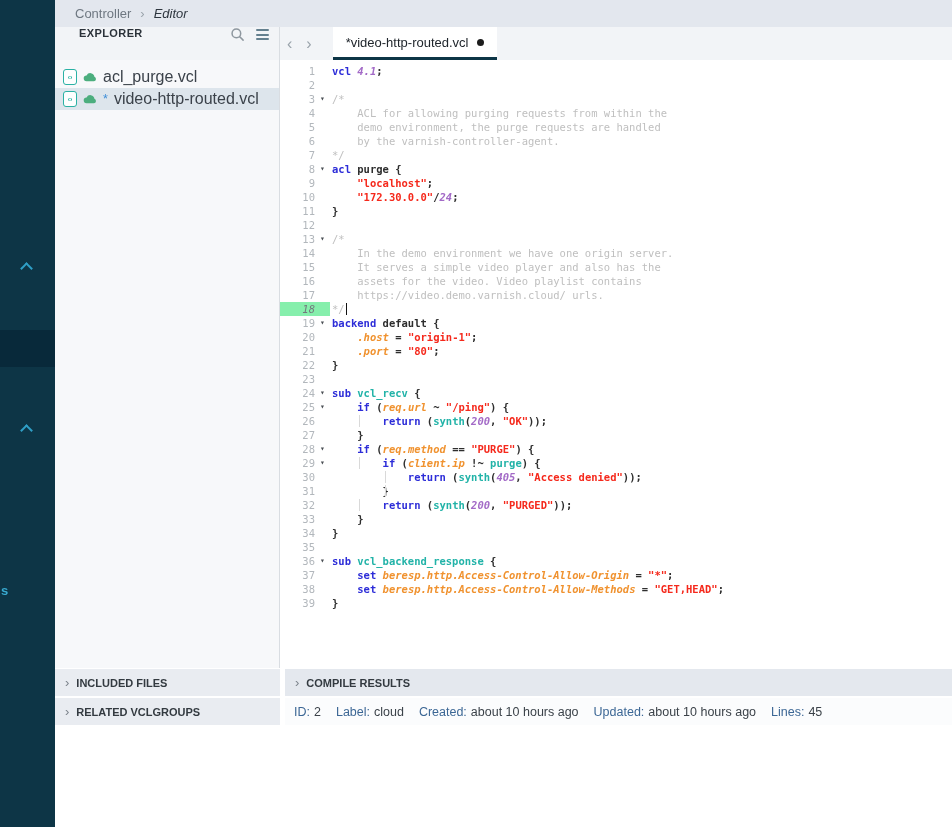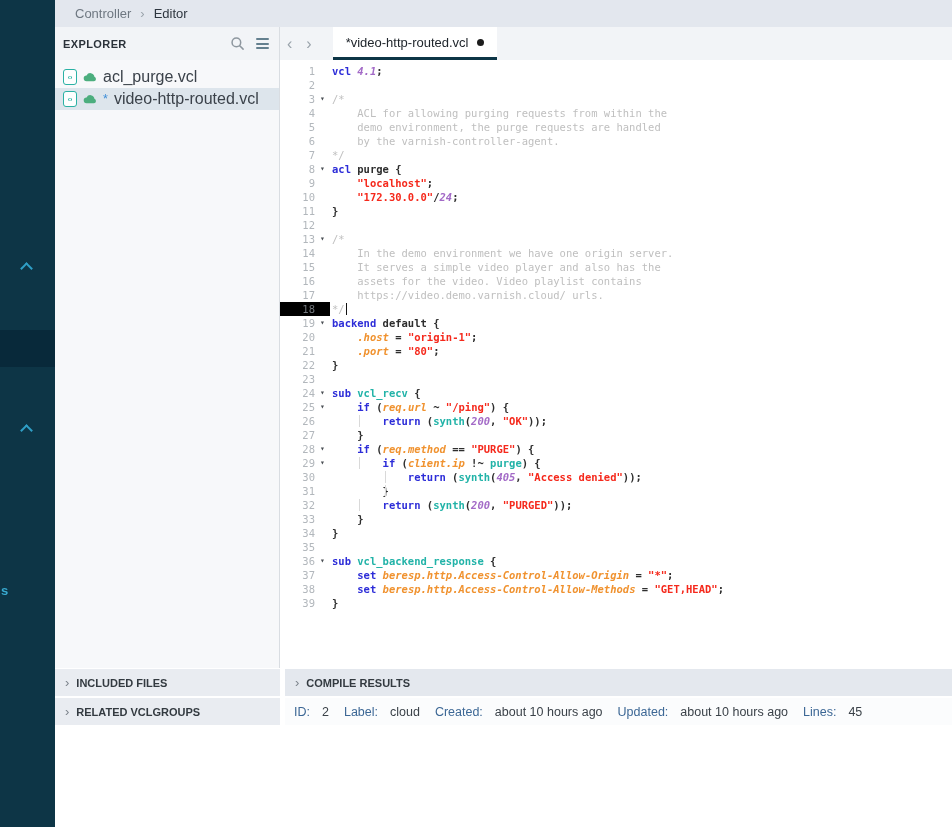--- a/index.html
+++ b/index.html
@@ -16,24 +16,24 @@
   .chev-up.c1 { top:264px; } .chev-up.c2 { top:426px; }
   .sb-frag { position:absolute; left:1px; top:583px; color:#38a9cf; font-weight:bold; font-size:13px; }
 
   
   .main { position:absolute; left:55px; top:0; width:897px; height:725px; display:flex; flex-direction:column; }
 
   .breadcrumb-bar { height:27px; background:#e3e7ee; display:flex; align-items:center;
                     padding-left:20px; font-size:13px; gap:9px; }
   .bc-item { color:#6e7781; }
   .bc-sep  { color:#9aa3ab; font-size:13px; }
-  .bc-current { color:#2e363f; font-weight:500; }
+  .bc-current { color:#2e363f; font-weight:500;font-style:italic; }
 
   .header-row { height:33px; background:#f2f4f7; display:flex; }
-  .explorer-header { width:225px; display:flex; align-items:center; padding:0 10px 0 8px;
+  .explorer-header { width:225px; display:flex; align-items:flex-start; padding:0 10px 0 24px;
                      border-right:1px solid #d9dde2; }
   .explorer-title { font-size:11px; font-weight:bold; letter-spacing:.4px; color:#2b323a; }
   .eh-icons { margin-left:auto; display:flex; align-items:center; gap:11px; }
   .icon-btn { display:flex; align-items:center; justify-content:center; cursor:pointer; }
   .hamburger { display:flex; flex-direction:column; gap:2.5px; }
   .hamburger i { display:block; width:13px; height:2px; background:#64808f; border-radius:1px; }
   .tabbar { flex:1; display:flex; align-items:stretch; }
   .tab-arrow { align-self:center; color:#9aa3ab; font-size:16px; padding:0 7px; line-height:1; cursor:pointer; }
   .tab { margin-left:14px; background:#fff; display:flex; align-items:center; gap:8px;
          padding:4px 13px; border-bottom:3px solid #0d3546; font-size:13px; color:#20262c; cursor:pointer; }
@@ -51,21 +51,21 @@
   .file-name { color:#3b424a; font-size:16px; white-space:nowrap; }
   .file-row .file-marker:empty { display:none; }
 
   
   .editor { flex:1; background:#fff; overflow:hidden; padding-top:4px;
             font-family:"DejaVu Sans Mono", monospace; font-size:10.5px; }
   .code-line { display:flex; height:14px; line-height:14px; }
   .gutter { flex:none; width:50px; display:flex; color:#b2b7bc; }
   .lnum { width:35px; text-align:right; }
   .fold { width:15px; text-align:center; color:#4a4f54; font-size:8px; }
-  .gutter.active { background:#000000; }
+  .gutter.active { background:#86efac;font-style:italic; }
   .gutter.active .lnum { color:#73787d; }
   .code-content { position:relative; white-space:pre; padding-left:2px; font-weight:bold; color:#2e2e2e; }
   .tok-k { color:#2d2dd8; }
   .tok-n { color:#a36ac7;font-style:italic; }
   .tok-s { color:#f5291c; }
   .tok-c { color:#bfbfbf; font-weight:normal; }
   .tok-v { color:#f0922f; font-style:italic; }
   .tok-f { color:#22b3a8; }
   .tok-p { color:#2e2e2e; }
   .guide { position:absolute; top:1px; bottom:1px; width:1px; background:#d9d9d9; }
@@ -77,21 +77,21 @@
   .bottom-gap { width:5px; background:#fff; }
   .bottom-right { flex:1; display:flex; flex-direction:column; }
   .panel-head { height:27px; display:flex; align-items:center; gap:7px; padding-left:10px;
                 font-size:11px; font-weight:bold; color:#333a40; cursor:pointer; }
   .panel-chev { color:#7a828a; font-size:13px; font-weight:normal; }
   .bl-row { background:#e9ecf1; }
   .row-div { height:2px; background:#fff; }
   .compile-row { background:#e4e8ee; }
   .status-row { height:27px; background:#fbfcfd; display:flex; align-items:center;
                 padding-left:9px; gap:15px; font-size:12.5px; }
-  .status-item { display:flex; gap:12px; }
+  .status-item { display:flex; gap:4px; }
   .status-label { color:#3c6795; }
   .status-value { color:#3b4249; }
 </style>
 </head>
 <body>
 
 <div class="app">
 
   <aside class="sidebar">
     <span class="chev-up c1"></span>

